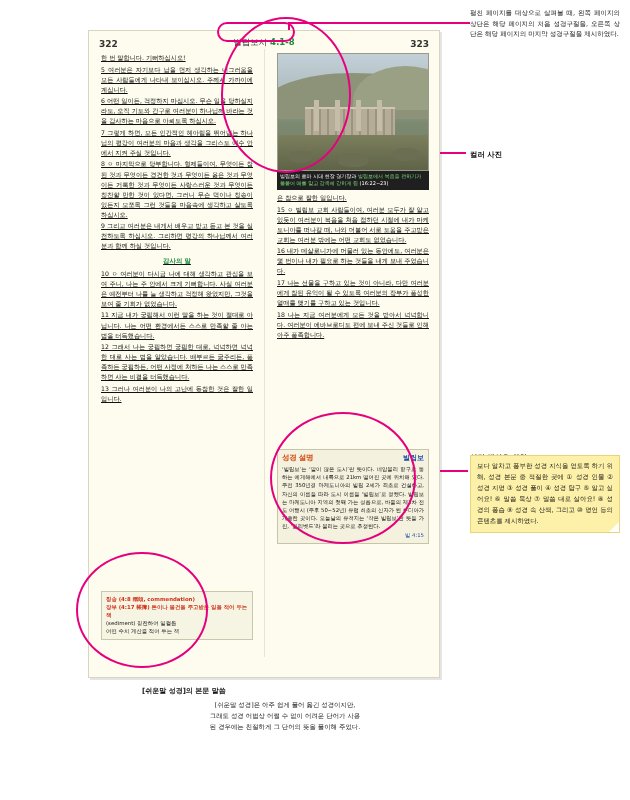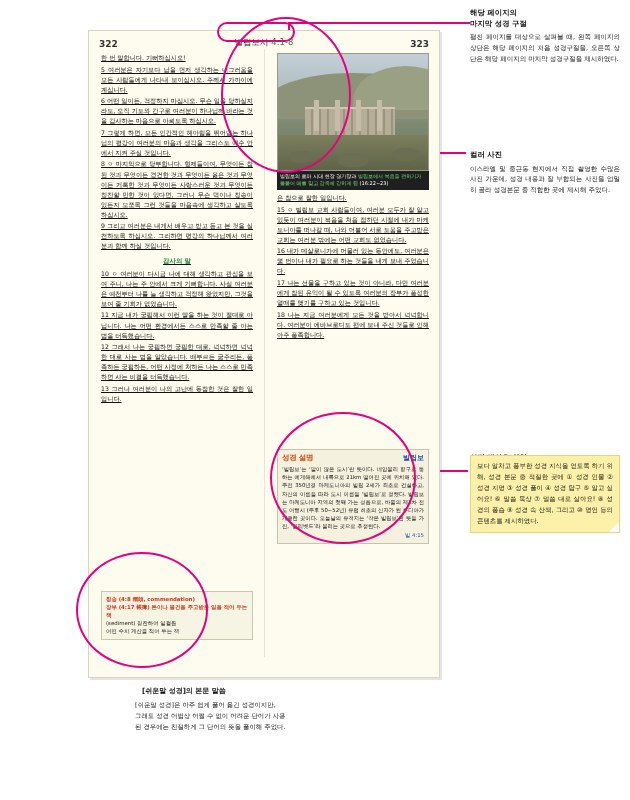--- a/index.html
+++ b/index.html
@@ -50,21 +50,21 @@
     position: absolute;
     left: 50%;
     transform: translateX(-50%);
     top: 6px;
     font-size: 8.5px;
     color: #1a1a1a;
     white-space: nowrap;
   }
   #verse-header .ref {
     color: #1c8a3c;
-    font-weight: normal;
+    font-weight: bold;
   }
 
   .gutter {
     position: absolute;
     left: 175px;
     top: 18px;
     width: 1px;
     height: 608px;
     background: #e6e4d2;
   }
@@ -209,20 +209,21 @@
 
   
   #bottom-caption {
     position: absolute;
     left: 135px;
     top: 700px;
     width: 300px;
     font-size: 6.4px;
     line-height: 1.7;
     color: #111;
+    text-align: center;
   }
 
   
   .anno {
     position: absolute;
     box-sizing: border-box;
   }
   .anno-title {
     font-weight: bold;
     font-size: 7.4px;
@@ -404,28 +405,25 @@
 
 <div class="tag-label" id="label-bottom">[쉬운말 성경]의 본문 말씀</div>
 
 <div id="bottom-caption">
   <div>[쉬운말 성경]은 아주 쉽게 풀어 옮긴 성경이지만,</div>
   <div>그래도 성경 어법상 어쩔 수 없이 어려운 단어가 사용</div>
   <div>된 경우에는 친절하게 그 단어의 뜻을 풀이해 주었다.</div>
 </div>
 
 <div class="anno" id="anno-1">
-  <div class="anno-title" style="white-space:pre-line;">해당 페이지의
-마지막 성경 구절</div>
   <div class="anno-body">펼친 페이지를 대상으로 살펴볼 때, 왼쪽 페이지의 상단은 해당 페이지의 처음 성경구절을, 오른쪽 상단은 해당 페이지의 마지막 성경구절을 제시하였다.</div>
 </div>
 
 <div class="anno" id="anno-2">
   <div class="anno-title" style="white-space:pre-line;">컬러 사진</div>
-  <div class="anno-body">이스라엘 및 중근동 현지에서 직접 촬영한 수많은 사진 가운데, 성경 내용과 잘 부합되는 사진을 엄밀히 골라 성경본문 중 적합한 곳에 제시해 주었다.</div>
 </div>
 
 <div class="anno" id="anno-3">
   <div class="anno-title" style="white-space:pre-line;margin-top:45px;">성경 해설을 위한
 각종 콘텐츠</div>
 </div>
 
 <div id="sticky-note">
   <span>보다 알차고 풍부한 성경 지식을 얻도록 하기 위해, 성경 본문 중 적절한 곳에 ① 성경 인물 ② 성경 지명 ③ 성경 풀이 ④ 성경 탐구 ⑤ 알고 싶어요! ⑥ 말씀 묵상 ⑦ 말씀 대로 살아요! ⑧ 성경의 풍습 ⑨ 성경 속 산책, 그리고 ⑩ 명언 등의 콘텐츠를 제시하였다.</span>
   <span class="fold"></span>

